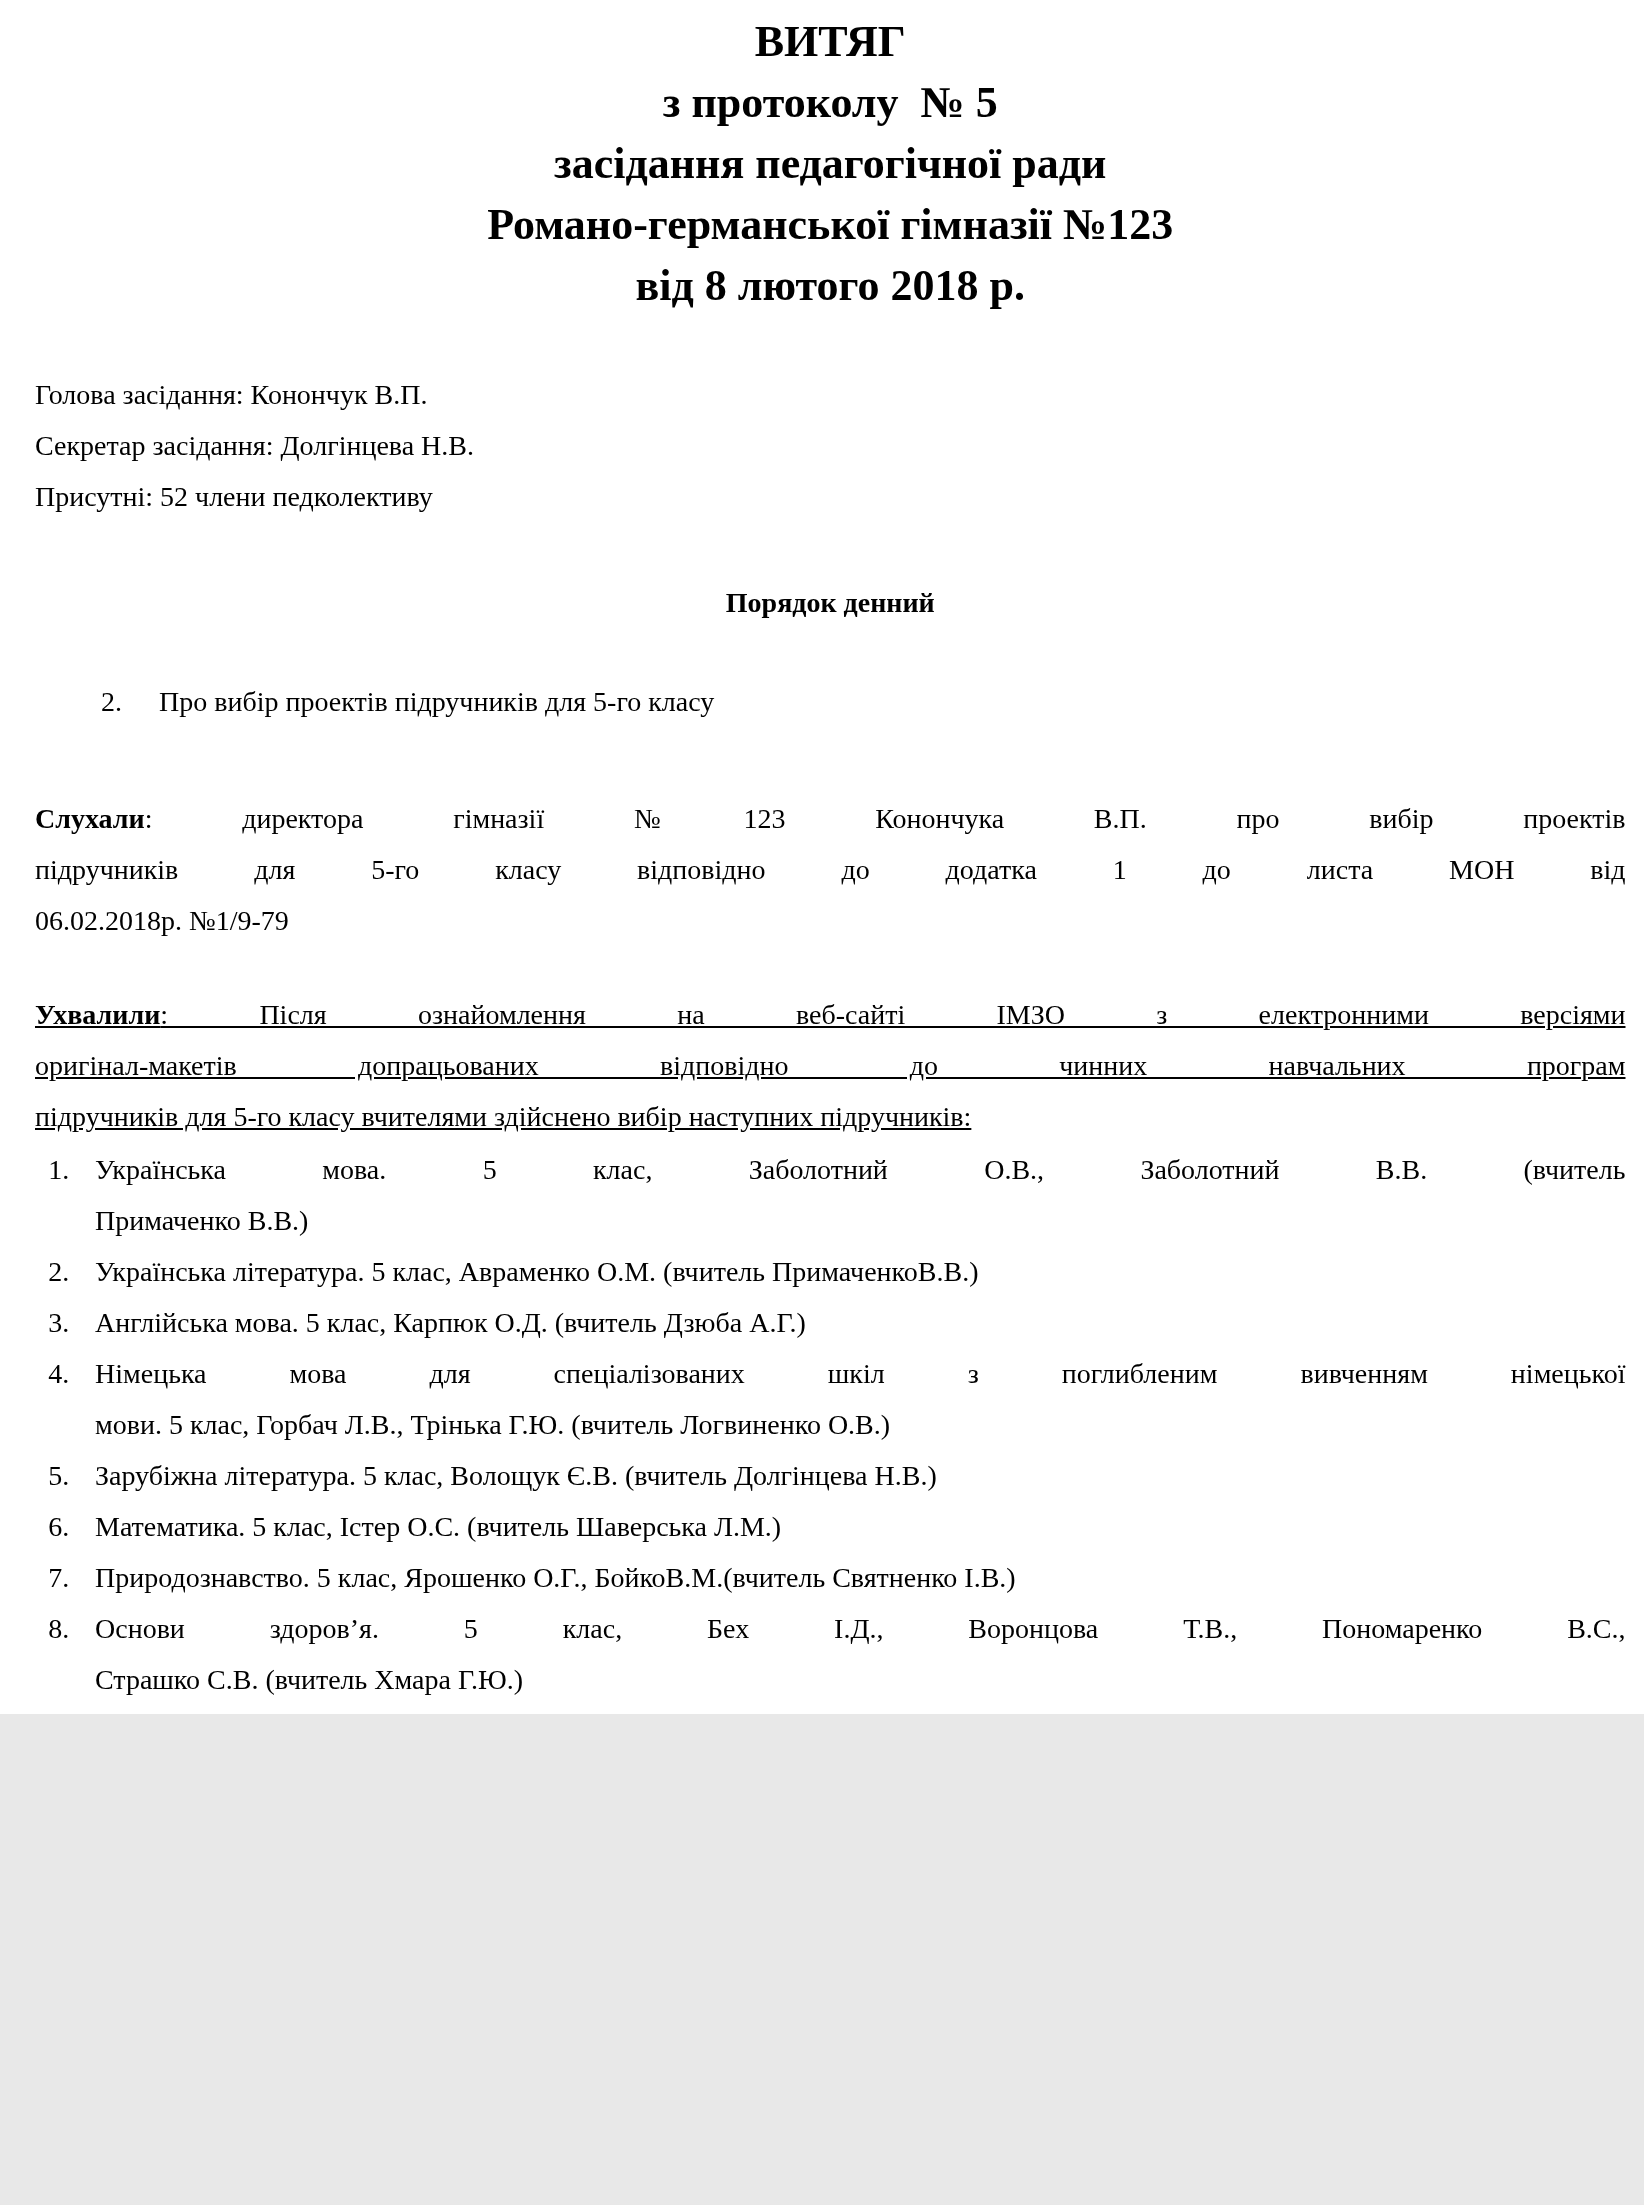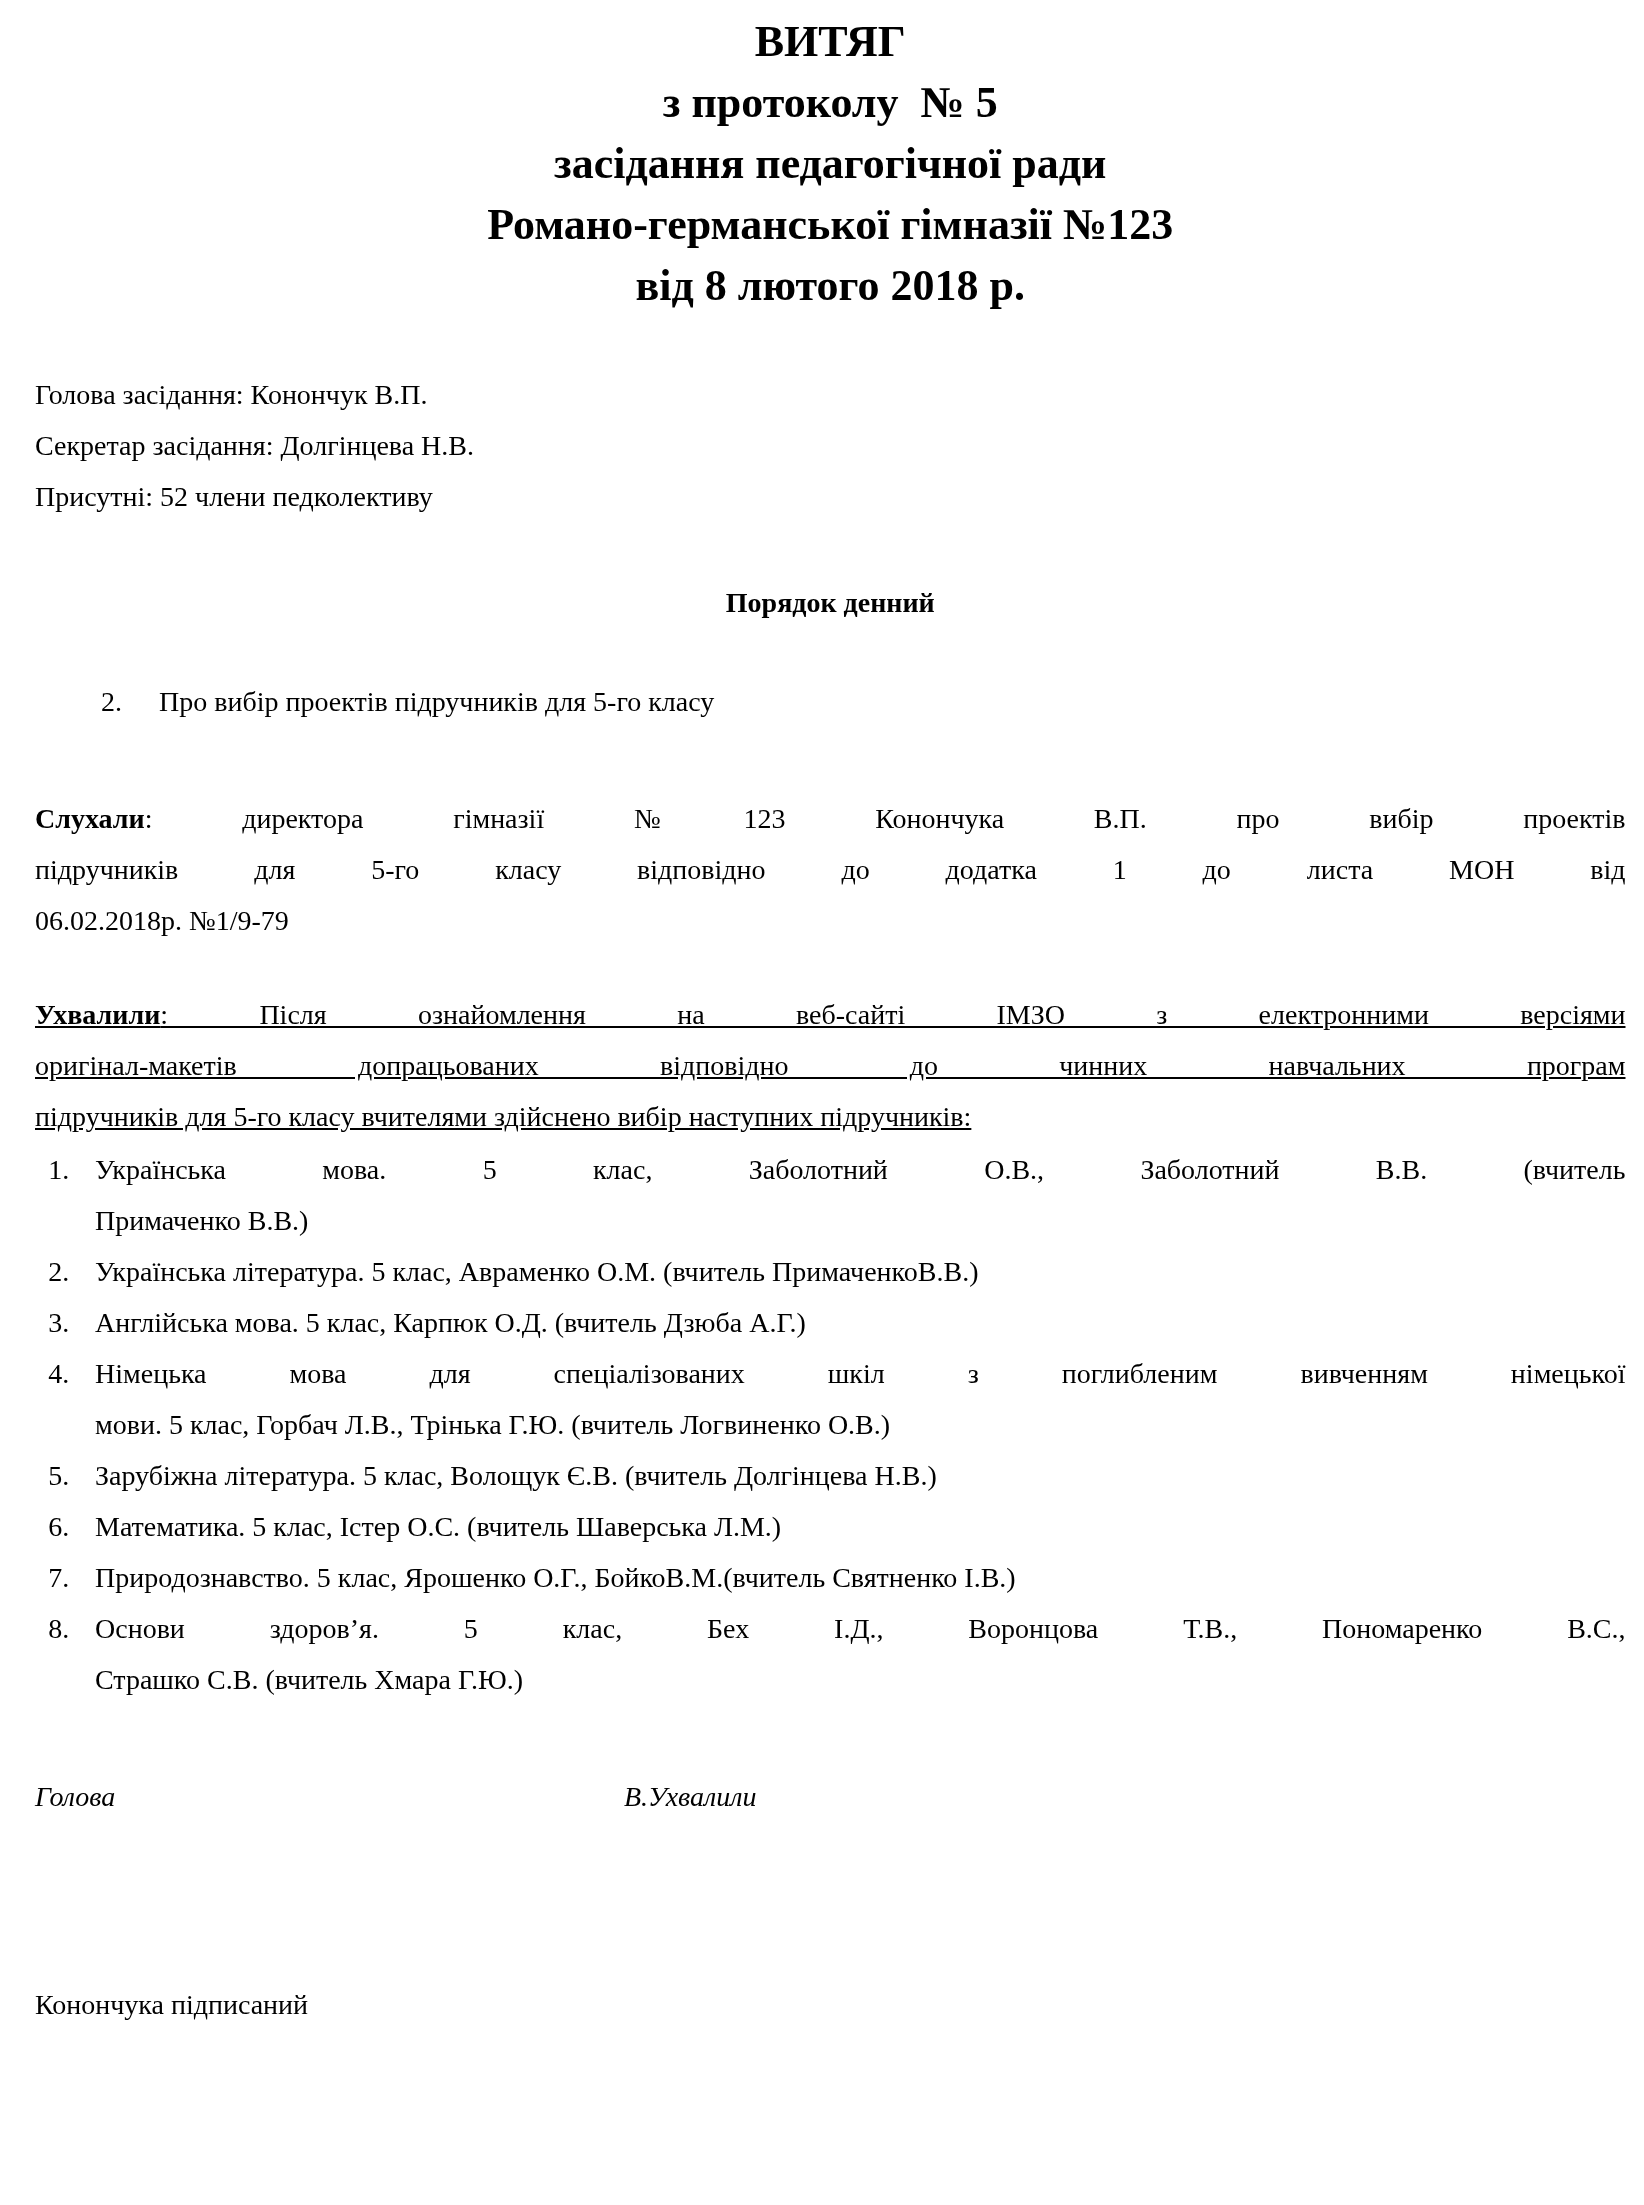--- a/index.html
+++ b/index.html
@@ -4,21 +4,21 @@
 <title>Витяг з протоколу</title>
 <style>
   html, body {
     margin: 0;
     padding: 0;
     background: #e8e8e8;
   }
   .page {
     position: relative;
     width: 1645px;
-    height: 2205px;
+    height: 1714px;
     margin: 0 auto;
     background: #ffffff;
     color: #000000;
     font-family: "Liberation Serif", "DejaVu Serif", serif;
     box-sizing: border-box;
     padding: 11px 19.5px 0 35px;
     overflow: hidden;
   }
   
   .hdr {

